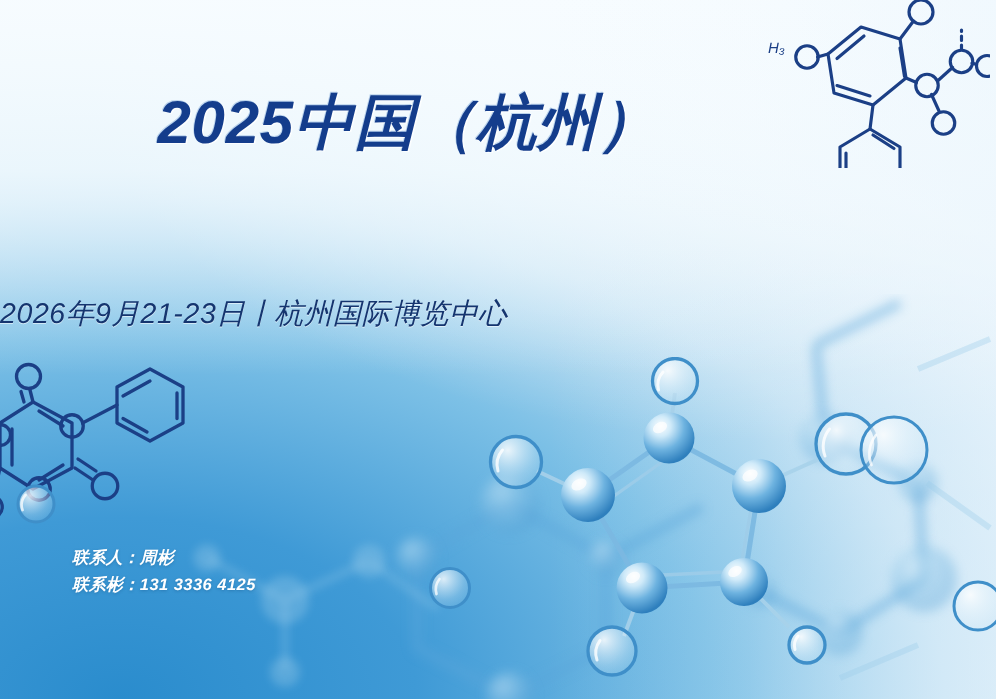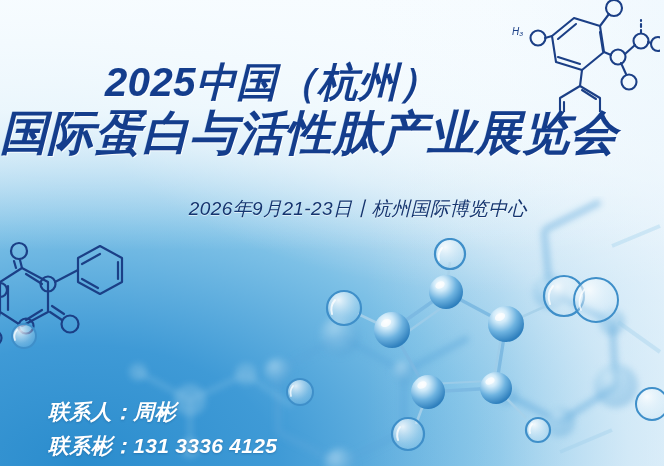--- a/index.html
+++ b/index.html
@@ -67,35 +67,35 @@
     white-space: nowrap;
   }
   #title-line-1 { font-size: 40px; }
   #title-line-2 { font-size: 47px; margin-top: 6px; }
 
   .subtitle {
     position: absolute;
     left: 0;
     top: 196px;
     width: 527px;
-    text-align: right;
+    text-align: left;
     color: #15356f;
     font-size: 19px;
     font-weight: 400;
     letter-spacing: 0.4px;
     white-space: nowrap;
     text-shadow: 0 1px 0 rgba(255,255,255,0.55);
   }
 
   .contact-block {
     position: absolute;
     left: 48px;
-    top: 395px;
+    top: 364px;
     color: #ffffff;
-    font-size: 21px;
+    font-size: 11px;
     font-weight: 700;
     line-height: 1.62;
     letter-spacing: 0.3px;
     text-shadow: 0 1px 2px rgba(22,80,130,0.38);
   }
   .contact-line { display: block; white-space: nowrap; }
 </style>
 </head>
 <body>
 
@@ -313,21 +313,20 @@
 
     <g stroke="#9ccdea" stroke-width="4" fill="none" opacity="0.35">
       <path d="M612 246 L660 226"></path>
       <path d="M618 322 L660 352"></path>
       <path d="M560 452 L612 430"></path>
     </g>
   </svg>
 
   <div class="title-block">
     <span class="title-line" id="title-line-1">2025中国（杭州）</span>
-    <span class="title-line" id="title-line-2">国际蛋白与活性肽产业展览会</span>
   </div>
 
   <div class="subtitle">2026年9月21-23日丨杭州国际博览中心</div>
 
   <div class="contact-block">
     <span class="contact-line">联系人：周彬</span>
     <span class="contact-line">联系彬：131 3336 4125</span>
   </div>
 
 </div>

